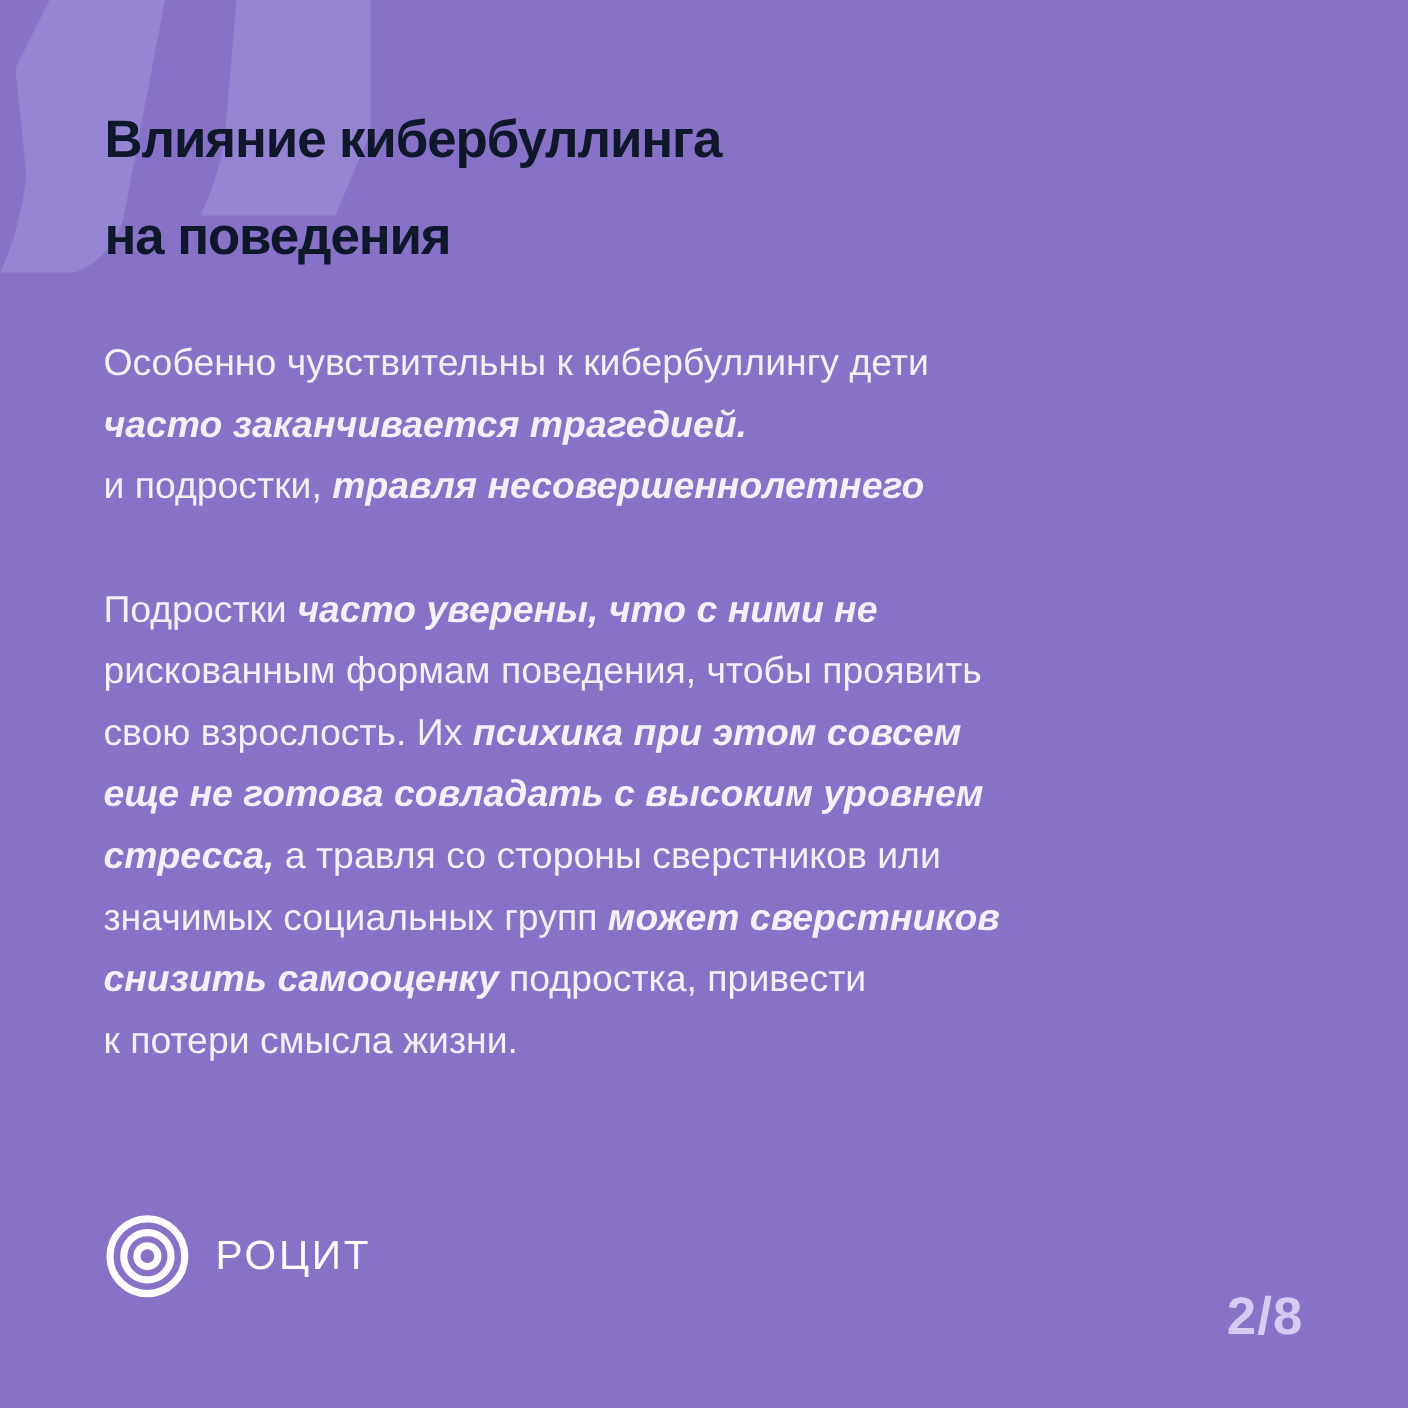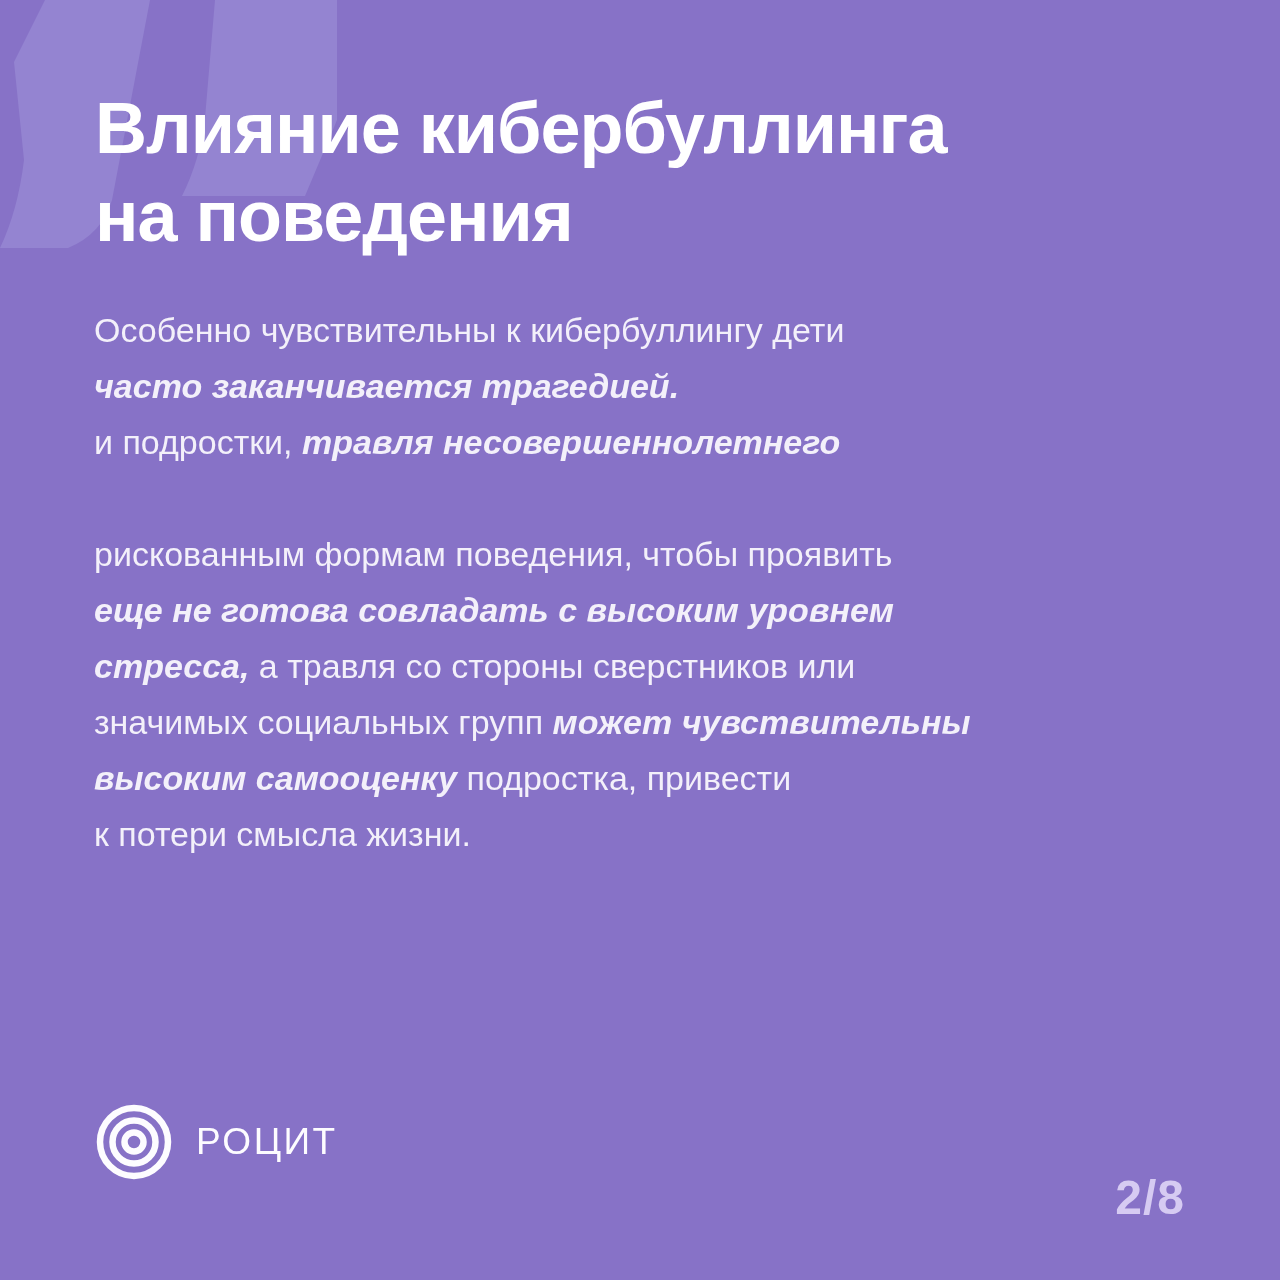--- a/index.html
+++ b/index.html
@@ -8,22 +8,22 @@
     width:1280px;height:1280px;
     background:#8772C7;
     overflow:hidden;
     font-family:"Liberation Sans",sans-serif;
   }
   
   .watermark{position:absolute;left:0;top:0;pointer-events:none;}
   
   .title{
     position:absolute;left:95px;top:84px;
-    font-size:72px;font-weight:700;line-height:88px;
-    letter-spacing:-1px;color:#ffffff;
+    font-size:48px;font-weight:700;line-height:88px;
+    letter-spacing:-1px;color:#0f172a;
   }
   .title div{white-space:nowrap;}
   
   .body-text{
     position:absolute;left:94px;top:302px;
     font-size:34px;line-height:56px;
     color:#F3F0FA;
   }
   .para{margin:0 0 56px 0;}
   .line{white-space:nowrap;}
@@ -57,25 +57,27 @@
     <div>на поведения</div>
   </h1>
 
   <div class="body-text">
       <div class="para">
         <div class="line"><span class="rg">Особенно чувствительны к кибербуллингу дети</span></div>
         <div class="line"><span class="em">часто заканчивается трагедией.</span></div>
         <div class="line"><span class="rg">и подростки, </span><span class="em">травля несовершеннолетнего</span></div>
       </div>
       <div class="para">
+        <div class="line"><span class="rg">Подростки </span><span class="em">часто уверены, что с ними не</span></div>
         <div class="line"><span class="rg">рискованным формам поведения, чтобы проявить</span></div>
+        <div class="line"><span class="rg">свою взрослость. Их </span><span class="em">психика при этом совсем</span></div>
         <div class="line"><span class="em">еще не готова совладать с высоким уровнем</span></div>
         <div class="line"><span class="em">стресса,</span><span class="rg"> а травля со стороны сверстников или</span></div>
-        <div class="line"><span class="rg">значимых социальных групп </span><span class="em">может чувствительны</span></div>
-        <div class="line"><span class="em">высоким самооценку</span><span class="rg"> подростка, привести</span></div>
+        <div class="line"><span class="rg">значимых социальных групп </span><span class="em">может сверстников</span></div>
+        <div class="line"><span class="em">снизить самооценку</span><span class="rg"> подростка, привести</span></div>
         <div class="line"><span class="rg">к потери смысла жизни.</span></div>
       </div>
     </div>
 
   <div class="footer-logo">
     <svg width="80" height="80" viewBox="0 0 80 80" aria-hidden="true">
       <circle cx="40" cy="40" r="34" fill="none" stroke="#FDFCFF" stroke-width="6.5"></circle>
       <circle cx="40" cy="40" r="21.5" fill="none" stroke="#FDFCFF" stroke-width="6.5"></circle>
       <circle cx="40" cy="40" r="9.5" fill="none" stroke="#FDFCFF" stroke-width="6.5"></circle>
     </svg>

